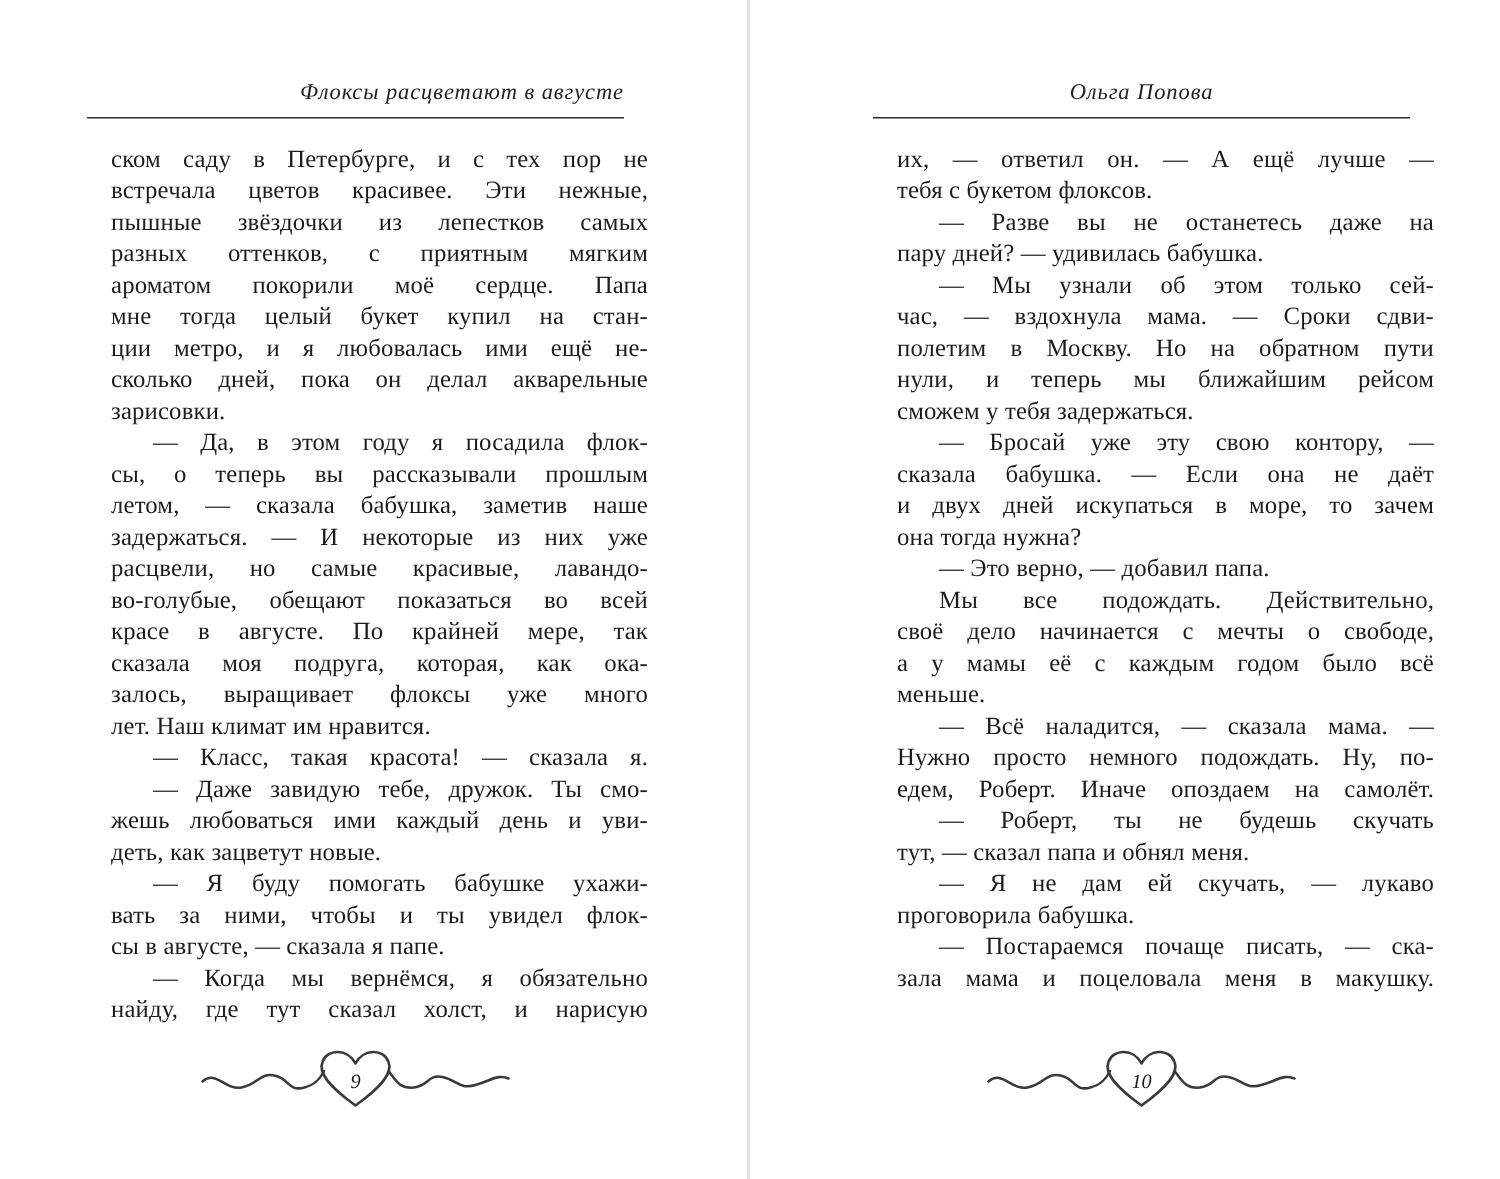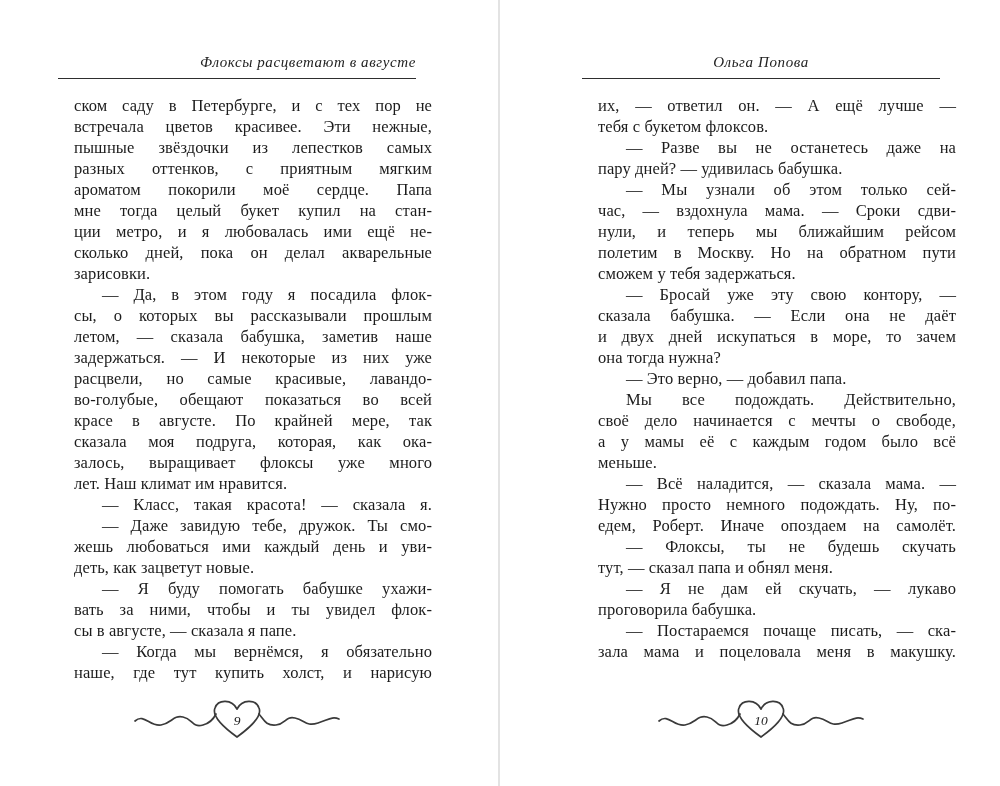--- a/index.html
+++ b/index.html
@@ -115,21 +115,21 @@
           <div class="line">пышные звёздочки из лепестков самых</div>
           <div class="line">разных оттенков, с приятным мягким</div>
           <div class="line">ароматом покорили моё сердце. Папа</div>
           <div class="line">мне тогда целый букет купил на стан-</div>
           <div class="line">ции метро, и я любовалась ими ещё не-</div>
           <div class="line">сколько дней, пока он делал акварельные</div>
           <div class="line lastline">зарисовки.</div>
         </div>
         <div class="para">
           <div class="line">— Да, в этом году я посадила флок-</div>
-          <div class="line">сы, о которых вы рассказывали прошлым</div>
+          <div class="line">сы, о теперь вы рассказывали прошлым</div>
           <div class="line">летом, — сказала бабушка, заметив наше</div>
           <div class="line">задержаться. — И некоторые из них уже</div>
           <div class="line">расцвели, но самые красивые, лавандо-</div>
           <div class="line">во-голубые, обещают показаться во всей</div>
           <div class="line">красе в августе. По крайней мере, так</div>
           <div class="line">сказала моя подруга, которая, как ока-</div>
           <div class="line">залось, выращивает флоксы уже много</div>
           <div class="line lastline">лет. Наш климат им нравится.</div>
         </div>
         <div class="para">
@@ -140,21 +140,21 @@
           <div class="line">жешь любоваться ими каждый день и уви-</div>
           <div class="line lastline">деть, как зацветут новые.</div>
         </div>
         <div class="para">
           <div class="line">— Я буду помогать бабушке ухажи-</div>
           <div class="line">вать за ними, чтобы и ты увидел флок-</div>
           <div class="line lastline">сы в августе, — сказала я папе.</div>
         </div>
         <div class="para">
           <div class="line">— Когда мы вернёмся, я обязательно</div>
-          <div class="line">наше, где тут купить холст, и нарисую</div>
+          <div class="line">найду, где тут сказал холст, и нарисую</div>
         </div>
       </div>
 
     <div class="footer">
       <svg viewBox="0 0 210 52" width="210" height="52">
         <path class="orn" d="M3,27 C12,19 18,33 29,31 C40,29 41,21 51,23 C61,25 60,34 71,31 C79,29 82,24 84,20"></path>
         <path class="orn" d="M105,15 C100,5 86,5 83,14 C80,21 87,30 105,43 C123,30 130,21 127,14 C124,5 110,5 105,15"></path>
         <path class="orn" d="M127,20 C132,26 134,32 144,31 C154,30 153,22 163,24 C173,26 174,33 186,29 C196,26 200,22 207,25"></path>
         <text class="page-number" x="105" y="31" text-anchor="middle">9</text>
       </svg>
@@ -170,22 +170,22 @@
           <div class="line">их, — ответил он. — А ещё лучше —</div>
           <div class="line lastline">тебя с букетом флоксов.</div>
         </div>
         <div class="para">
           <div class="line">— Разве вы не останетесь даже на</div>
           <div class="line lastline">пару дней? — удивилась бабушка.</div>
         </div>
         <div class="para">
           <div class="line">— Мы узнали об этом только сей-</div>
           <div class="line">час, — вздохнула мама. — Сроки сдви-</div>
+          <div class="line">полетим в Москву. Но на обратном пути</div>
           <div class="line">нули, и теперь мы ближайшим рейсом</div>
-          <div class="line">полетим в Москву. Но на обратном пути</div>
           <div class="line lastline">сможем у тебя задержаться.</div>
         </div>
         <div class="para">
           <div class="line">— Бросай уже эту свою контору, —</div>
           <div class="line">сказала бабушка. — Если она не даёт</div>
           <div class="line">и двух дней искупаться в море, то зачем</div>
           <div class="line lastline">она тогда нужна?</div>
         </div>
         <div class="para">
           <div class="line lastline">— Это верно, — добавил папа.</div>
@@ -195,21 +195,21 @@
           <div class="line">своё дело начинается с мечты о свободе,</div>
           <div class="line">а у мамы её с каждым годом было всё</div>
           <div class="line lastline">меньше.</div>
         </div>
         <div class="para">
           <div class="line">— Всё наладится, — сказала мама. —</div>
           <div class="line">Нужно просто немного подождать. Ну, по-</div>
           <div class="line">едем, Роберт. Иначе опоздаем на самолёт.</div>
         </div>
         <div class="para">
-          <div class="line">— Флоксы, ты не будешь скучать</div>
+          <div class="line">— Роберт, ты не будешь скучать</div>
           <div class="line lastline">тут, — сказал папа и обнял меня.</div>
         </div>
         <div class="para">
           <div class="line">— Я не дам ей скучать, — лукаво</div>
           <div class="line lastline">проговорила бабушка.</div>
         </div>
         <div class="para">
           <div class="line">— Постараемся почаще писать, — ска-</div>
           <div class="line">зала мама и поцеловала меня в макушку.</div>
         </div>

